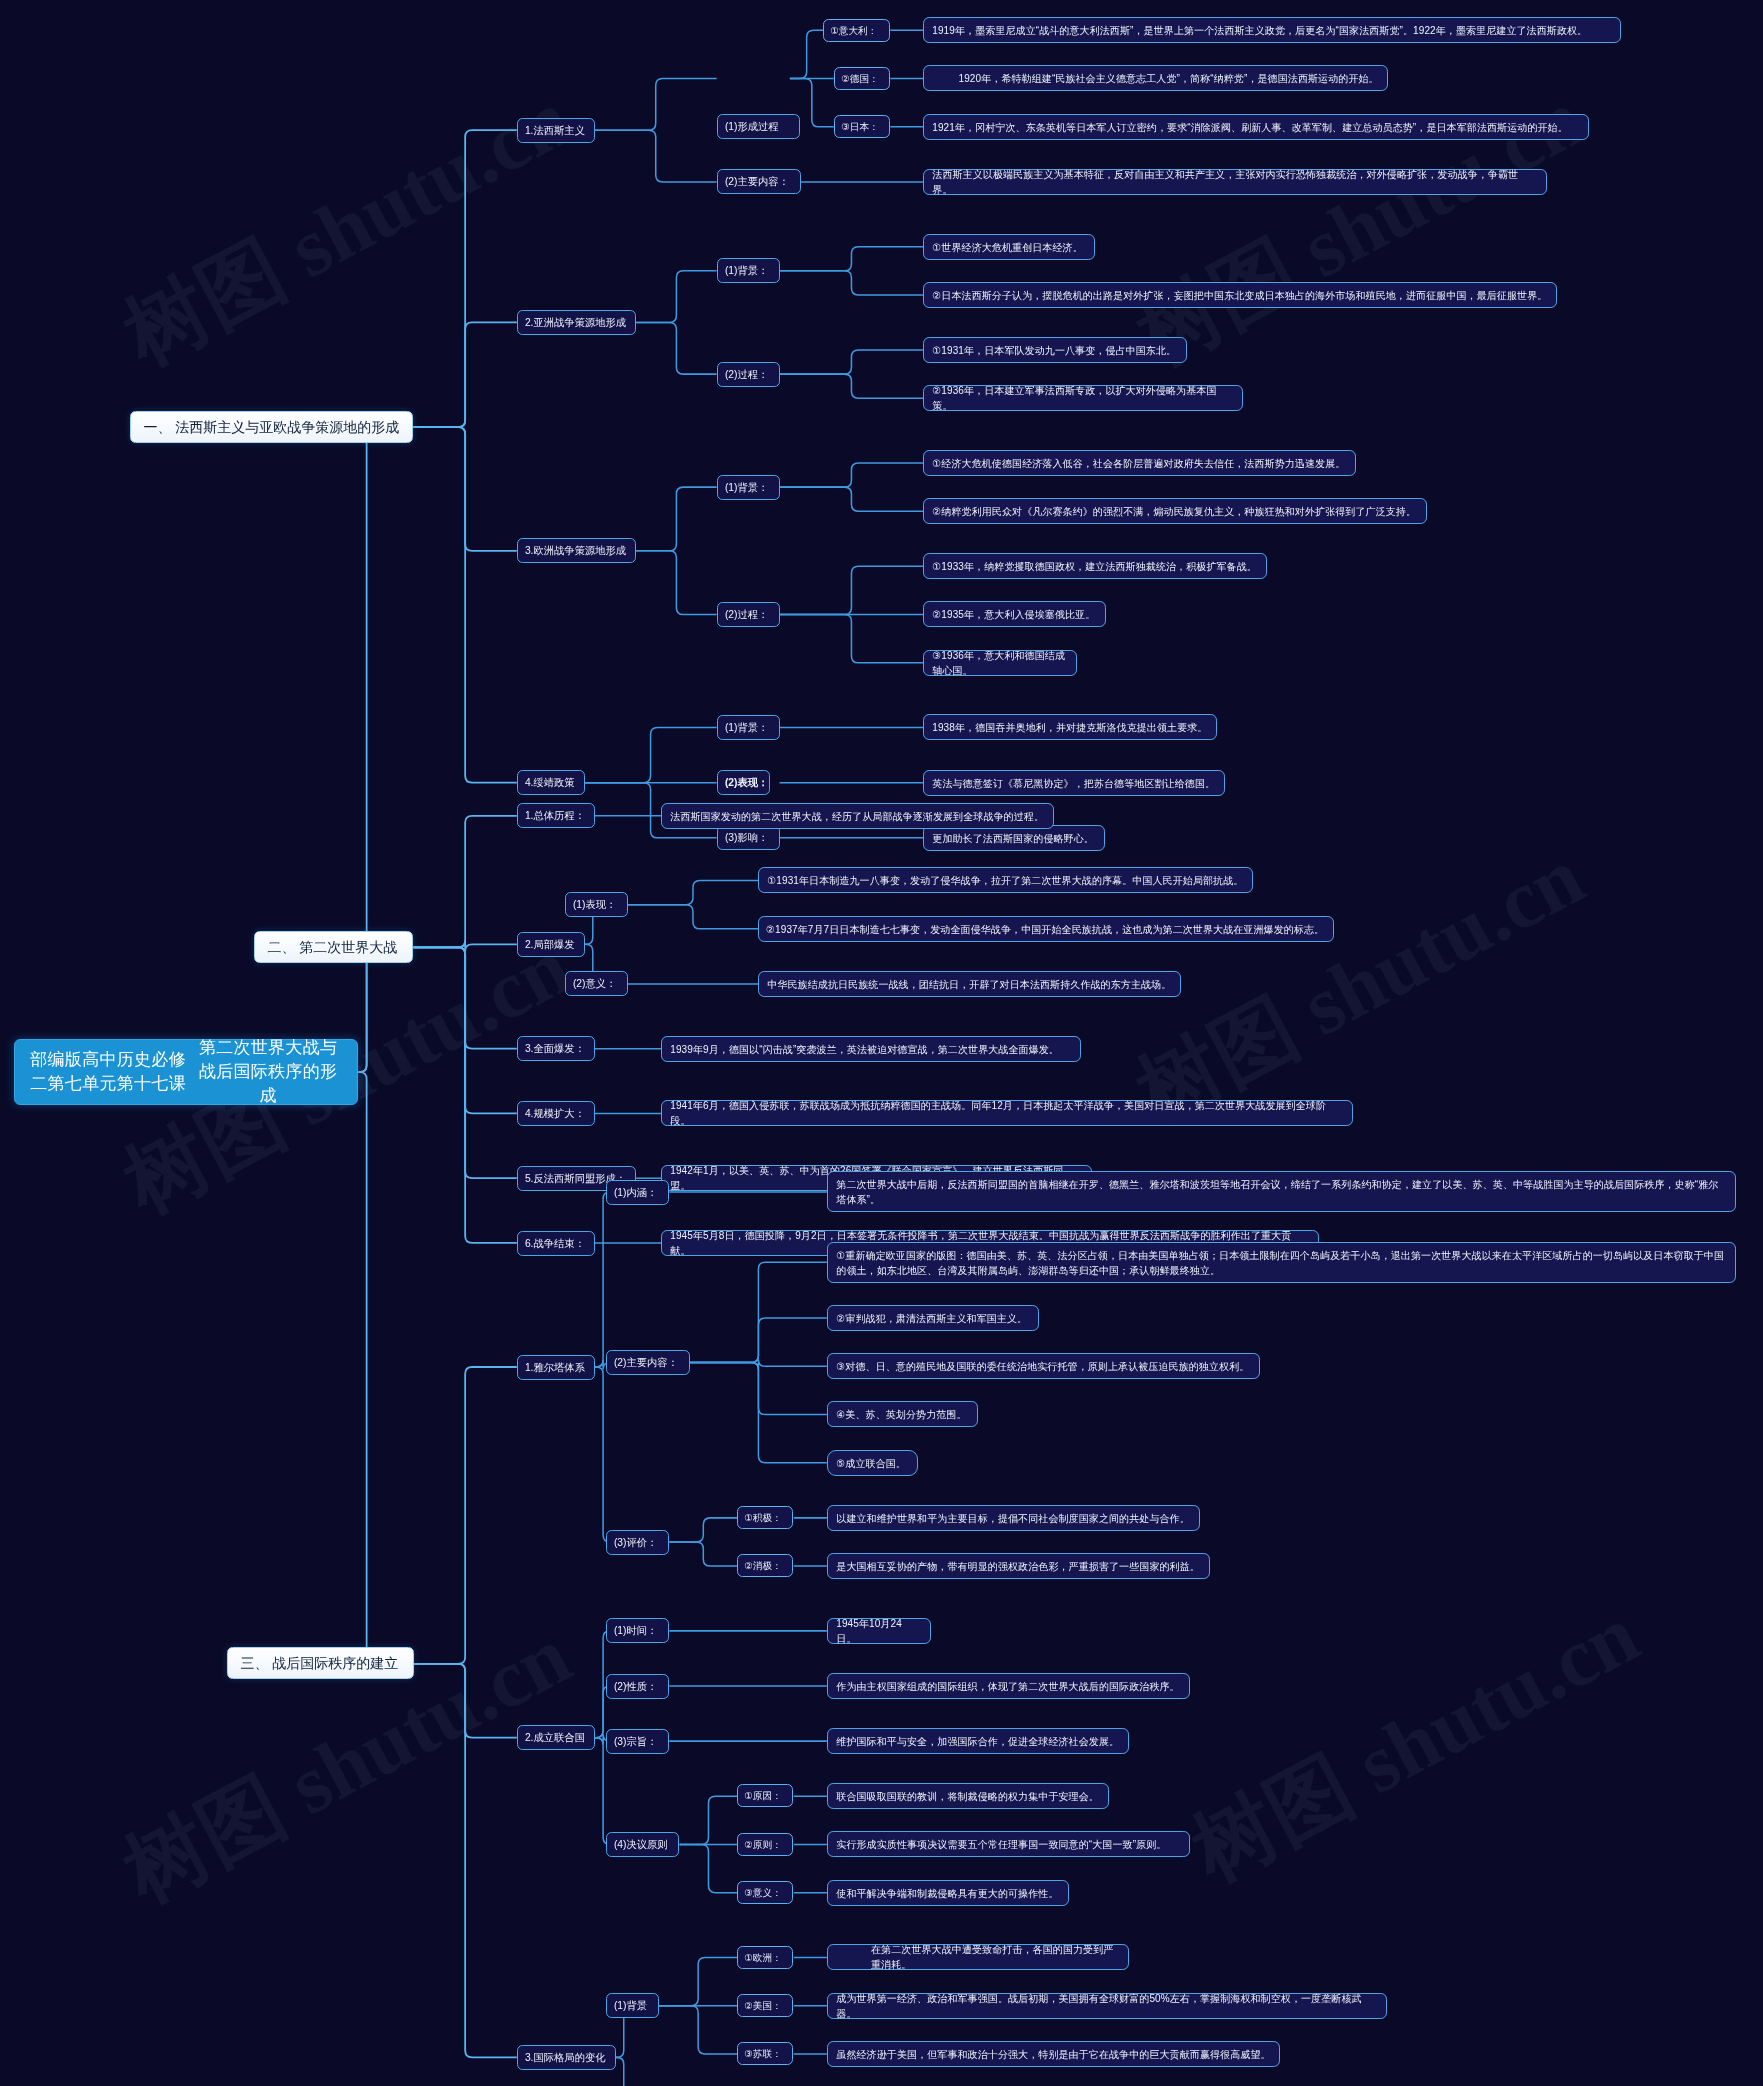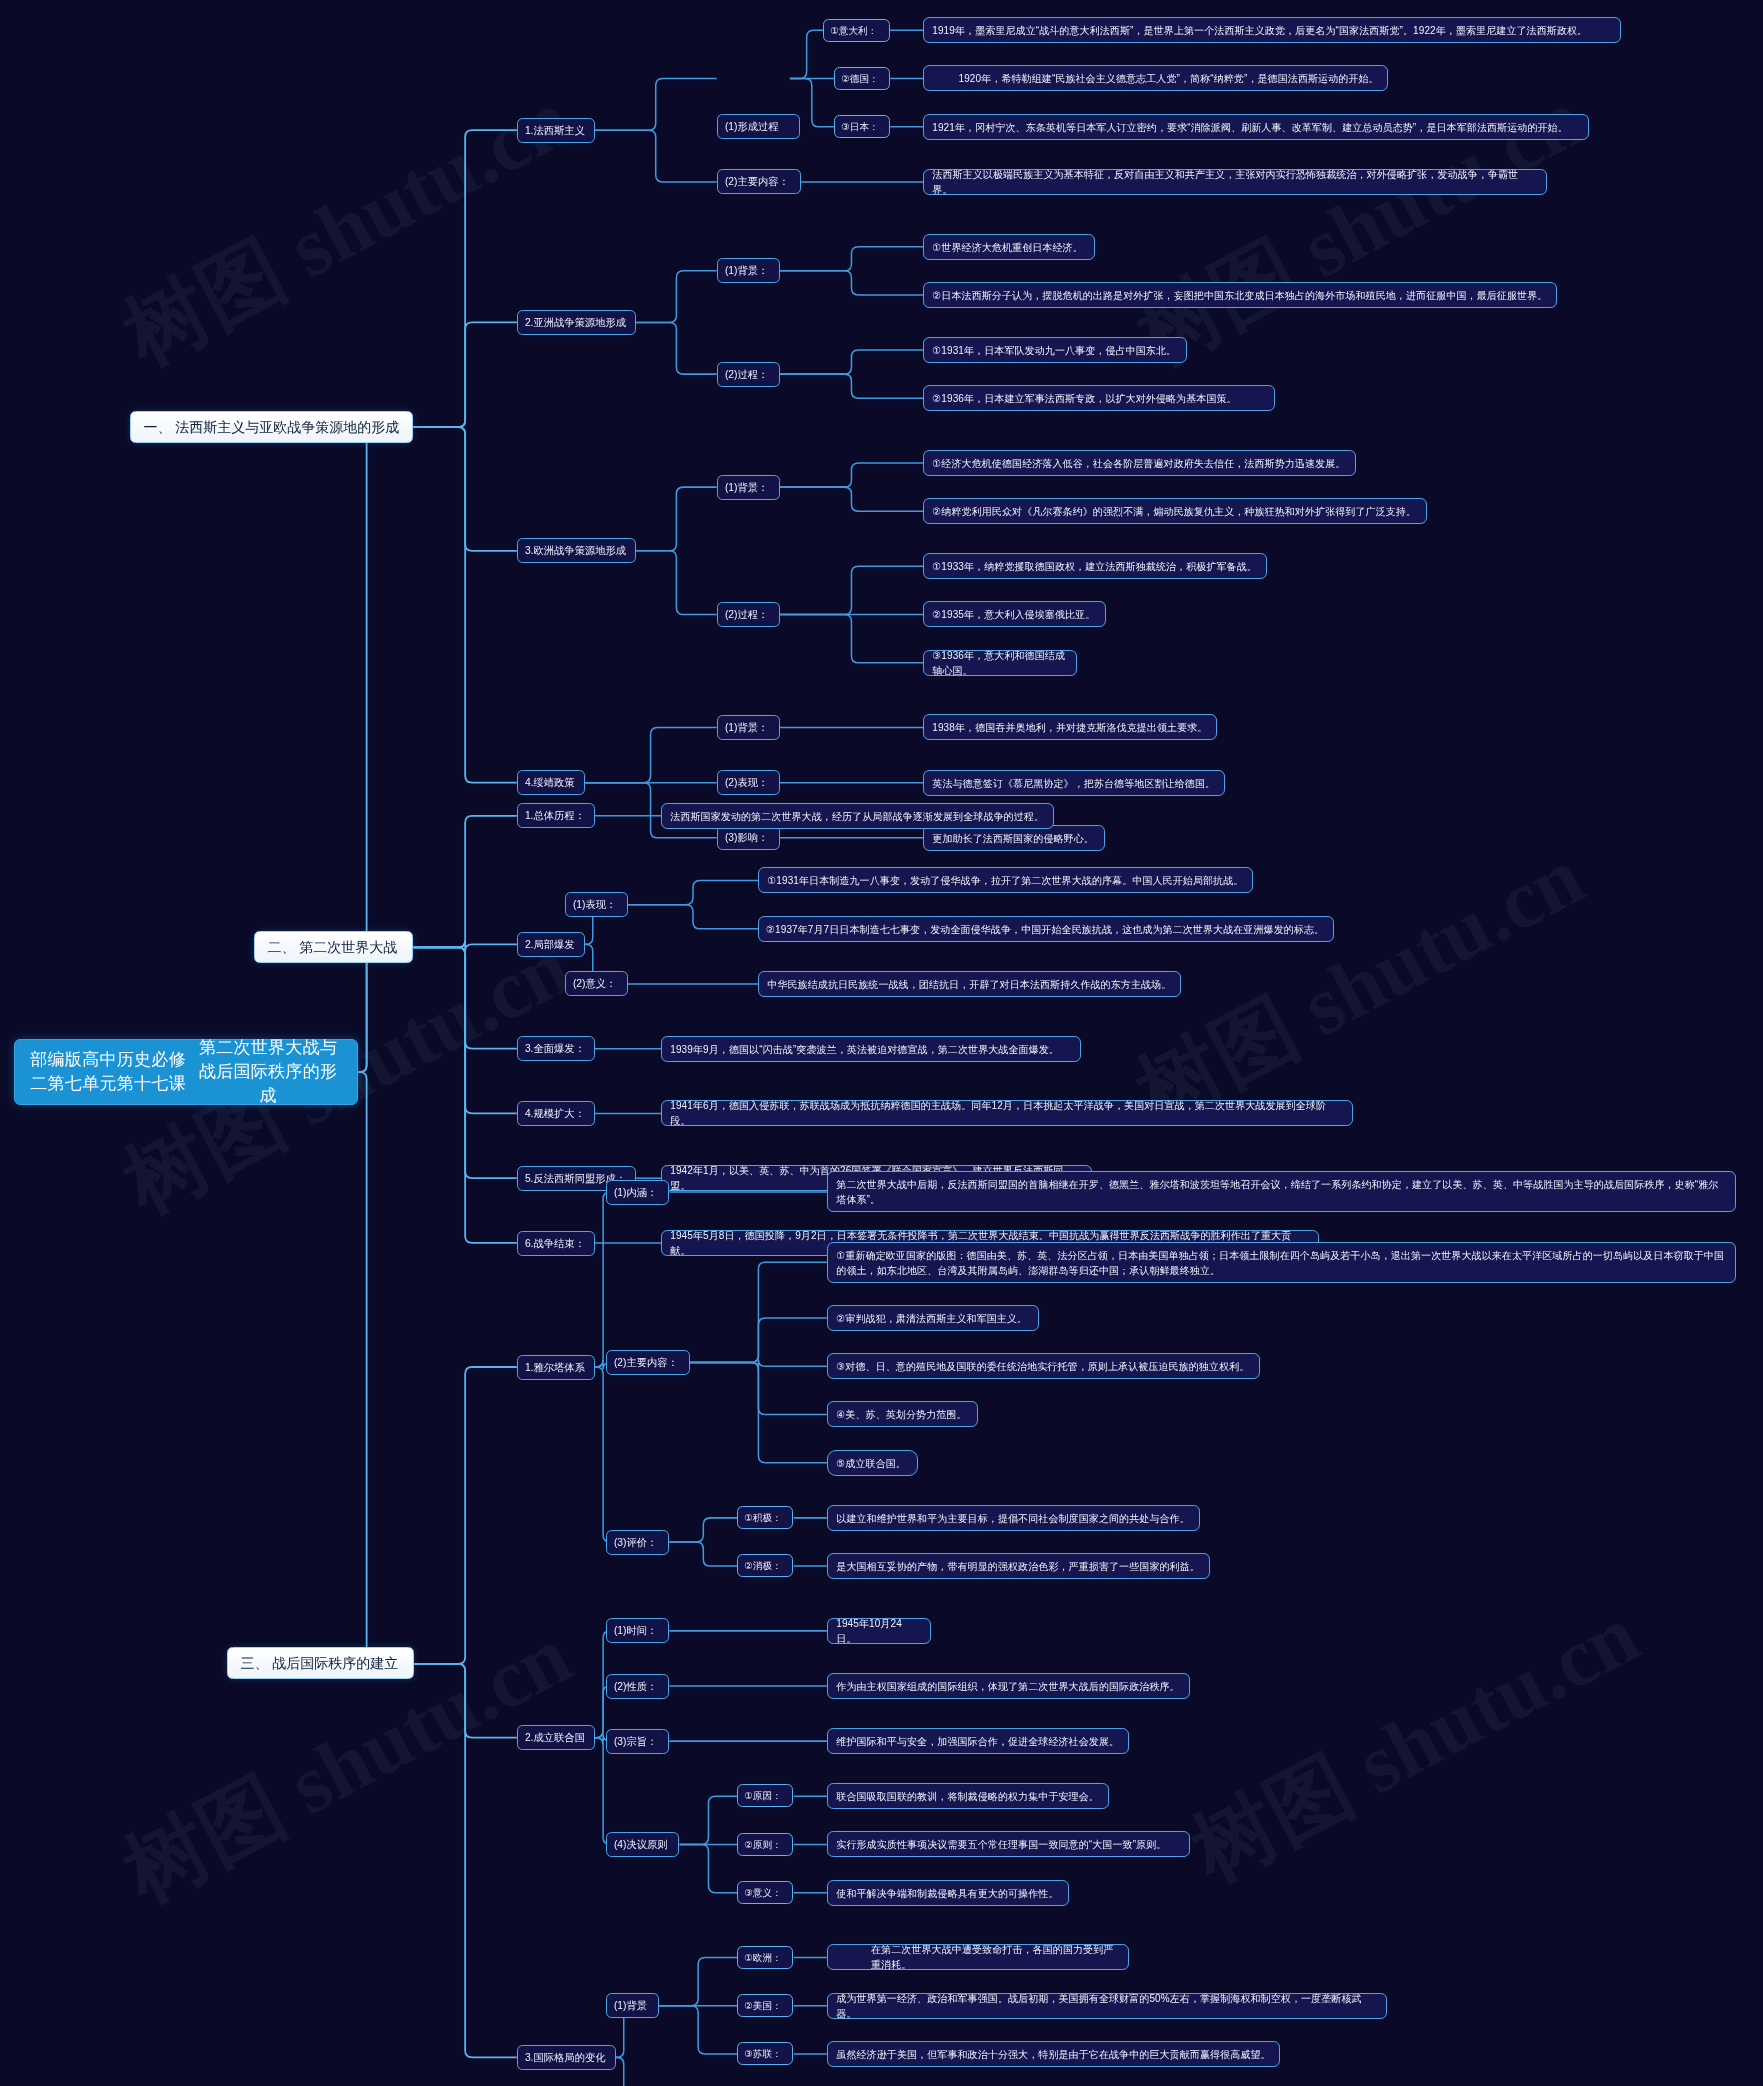--- a/index.html
+++ b/index.html
@@ -203,21 +203,21 @@
       </div>
       <div class="node leaf" style="left: 923px; top: 282px; width: 634px; height: 26px;">
         <span>②日本法西斯分子认为，摆脱危机的出路是对外扩张，妄图把中国东北变成日本独占的海外市场和殖民地，进而征服中国，最后征服世界。</span>
       </div>
       <div class="node lvl2" style="left: 717px; top: 258px; width: 63px;">
         <span>(1)背景：</span>
       </div>
       <div class="node leaf" style="left: 923px; top: 337px; width: 264px; height: 26px;">
         <span>①1931年，日本军队发动九一八事变，侵占中国东北。</span>
       </div>
-      <div class="node leaf" style="left: 923px; top: 385px; width: 352px; height: 26px;">
+      <div class="node leaf" style="left: 923px; top: 385px; width: 320px; height: 26px;">
         <span>②1936年，日本建立军事法西斯专政，以扩大对外侵略为基本国策。</span>
       </div>
       <div class="node lvl2" style="left: 717px; top: 362px; width: 63px;">
         <span>(2)过程：</span>
       </div>
       <div class="node lvl2" style="left: 517px; top: 310px; width: 119px;">
         <span>2.亚洲战争策源地形成</span>
       </div>
       <div class="node leaf" style="left: 923px; top: 450px; width: 433px; height: 26px;">
         <span>①经济大危机使德国经济落入低谷，社会各阶层普遍对政府失去信任，法西斯势力迅速发展。</span>
@@ -245,21 +245,21 @@
       </div>
       <div class="node leaf" style="left: 923px; top: 714px; width: 294px; height: 26px;">
         <span>1938年，德国吞并奥地利，并对捷克斯洛伐克提出领土要求。</span>
       </div>
       <div class="node lvl2" style="left: 717px; top: 715px; width: 63px;">
         <span>(1)背景：</span>
       </div>
       <div class="node leaf" style="left: 923px; top: 770px; width: 302px; height: 26px;">
         <span>英法与德意签订《慕尼黑协定》，把苏台德等地区割让给德国。</span>
       </div>
-      <div class="node lvl2" style="left: 717px; top: 770px; width: 63px;">
+      <div class="node lvl2" style="left: 717px; top: 770px; width: 53px; font-weight: bold;">
         <span>(2)表现：</span>
       </div>
       <div class="node leaf" style="left: 923px; top: 825px; width: 182px; height: 26px;">
         <span>更加助长了法西斯国家的侵略野心。</span>
       </div>
       <div class="node lvl2" style="left: 717px; top: 825px; width: 63px;">
         <span>(3)影响：</span>
       </div>
       <div class="node lvl2" style="left: 517px; top: 770px; width: 68px;">
         <span>4.绥靖政策</span>

